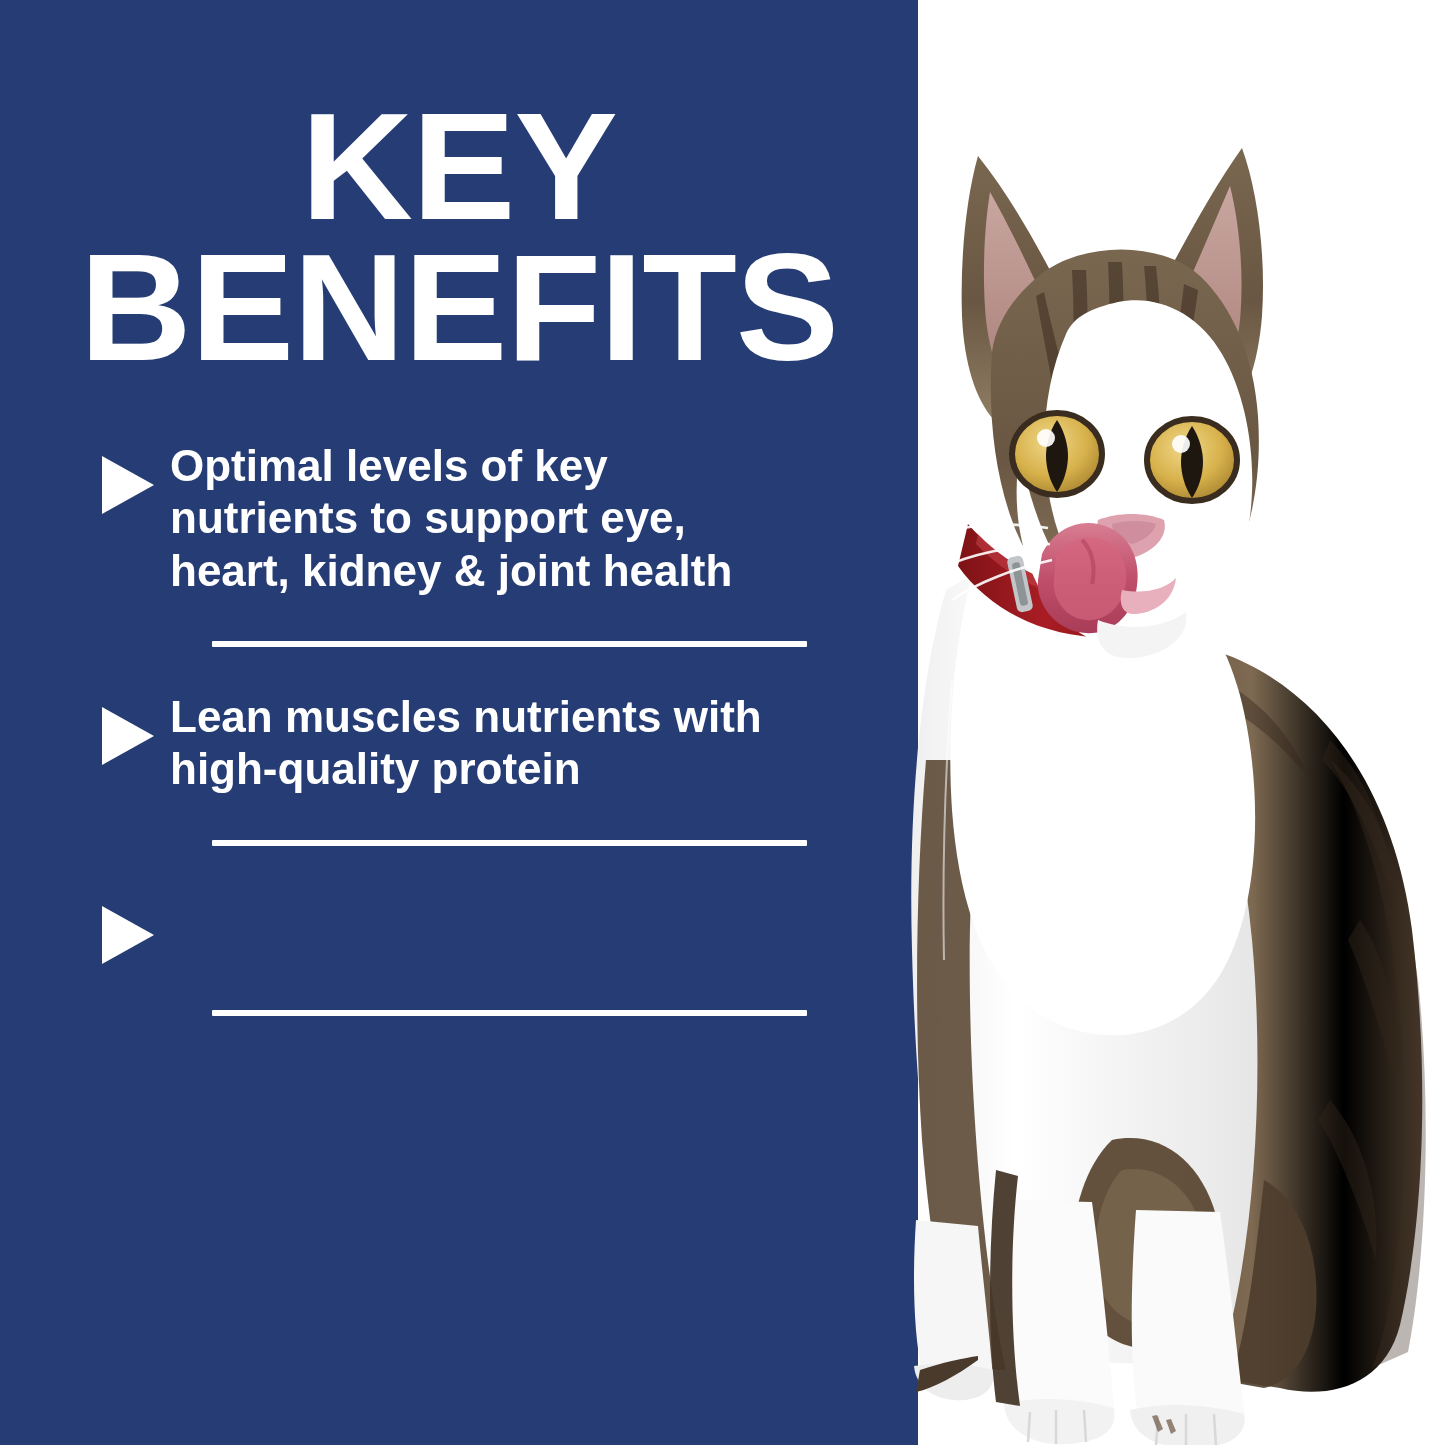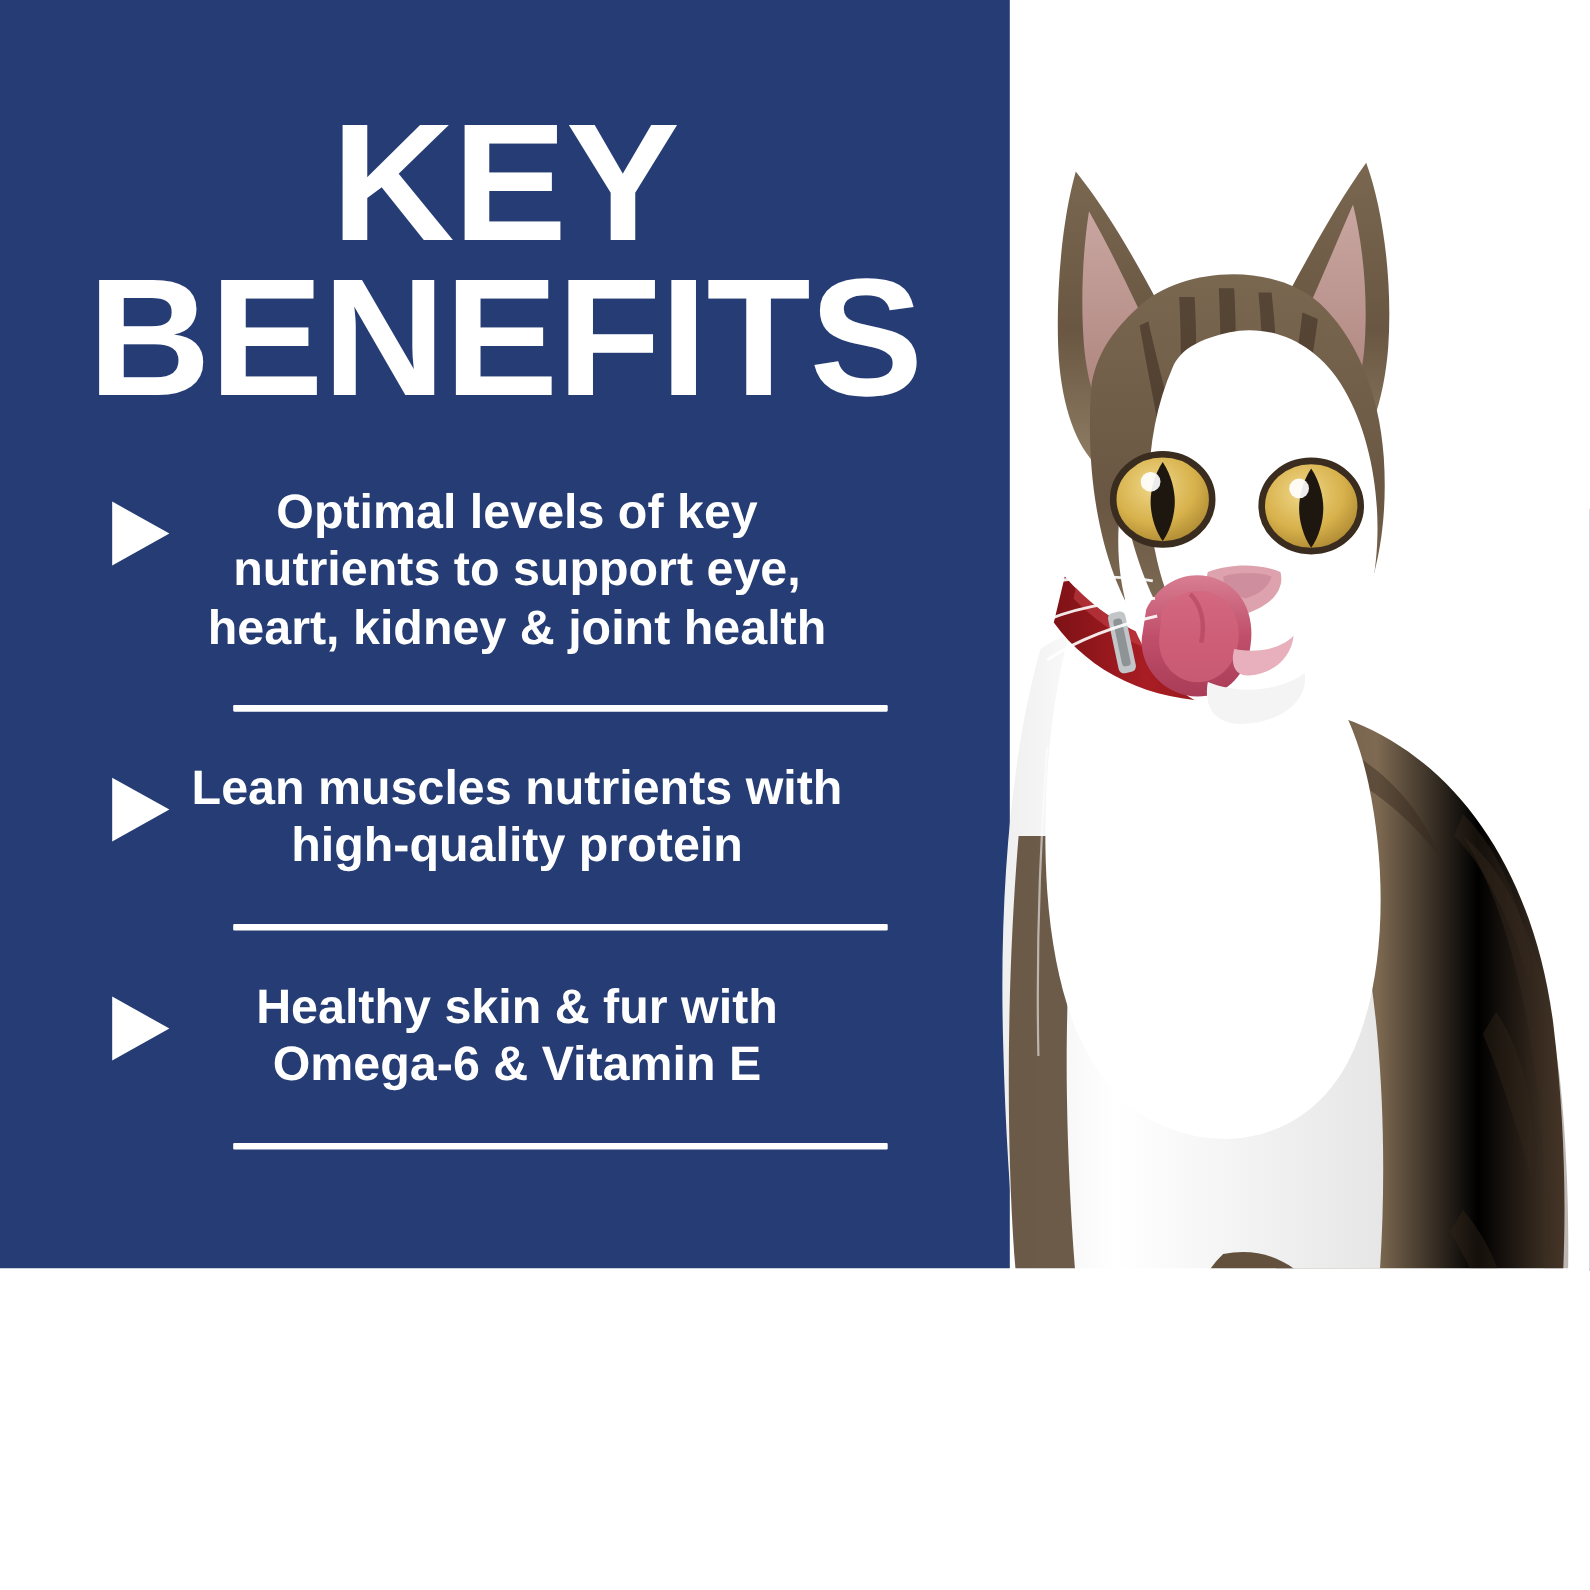--- a/index.html
+++ b/index.html
@@ -10,21 +10,21 @@
   body {
     width: 1445px;
     height: 1445px;
     overflow: hidden;
     font-family: "Liberation Sans", sans-serif;
   }
 
   #page {
     position: relative;
     width: 1445px;
-    height: 1153px;
+    height: 1445px;
     background: #ffffff;
     overflow: hidden;
   }
 
   
   #blue-panel {
     position: absolute;
     left: 0;
     top: 0;
     width: 918px;
@@ -60,21 +60,20 @@
     position: absolute;
     left: 0;
     top: 440px;
     width: 918px;
   }
   .benefit-row {
     position: relative;
     display: flex;
     align-items: flex-start;
     padding-left: 100px;
-    text-align: center;
   }
   .bullet-icon {
     flex: 0 0 auto;
     width: 56px;
     margin-top: 14px;
     margin-right: 14px;
     display: block;
   }
   .bullet-icon svg { display: block; }
   .benefit-text {
@@ -147,21 +146,20 @@
     <div class="sp-before"></div>
     <div class="divider"></div>
     <div class="sp-after"></div>
 
     <div class="benefit-row">
       <span class="bullet-icon">
         <svg viewBox="0 0 56 62" width="56" height="62" aria-hidden="true">
           <polygon points="2,2 54,31 2,60" fill="#FFFFFF"></polygon>
         </svg>
       </span>
-      <span class="benefit-text">Healthy skin &amp; fur with Omega-6 &amp; Vitamin E</span>
     </div>
 
     <div class="sp-before"></div>
     <div class="divider"></div>
     <div class="sp-after"></div>
 
 
   </div>
 
   <div id="cat-photo">

